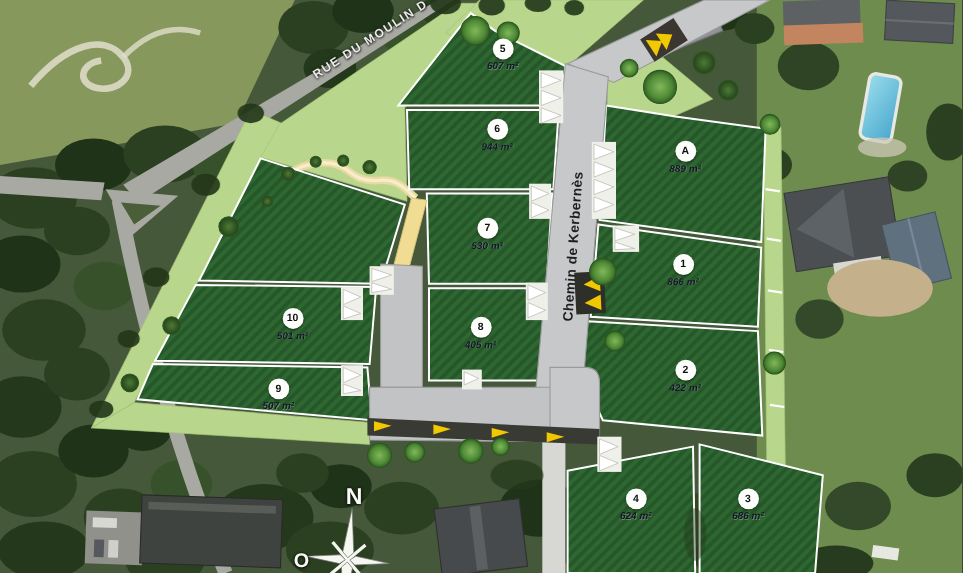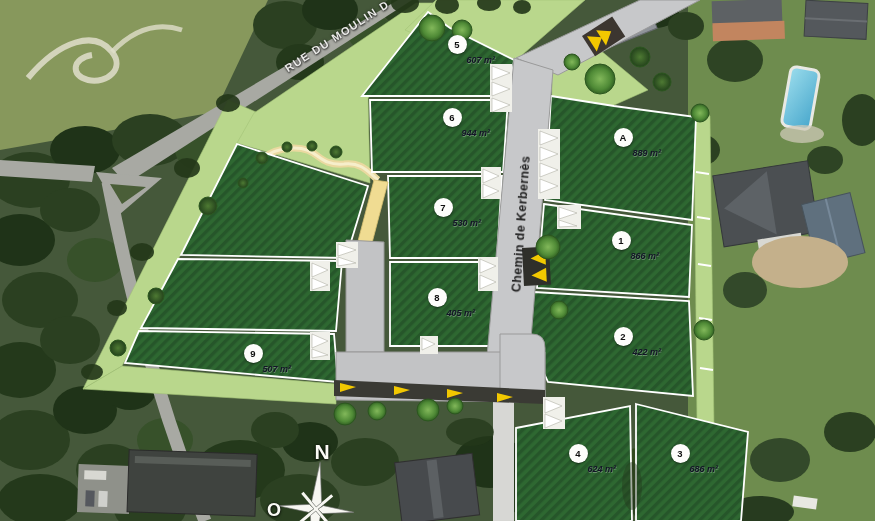--- a/index.html
+++ b/index.html
@@ -10,21 +10,21 @@
   .rue{left:337px;top:36px;transform:translate(-50%,-50%) rotate(-33deg);
        color:#ececea;font-size:11px;letter-spacing:1.5px;
        text-shadow:0 1px 2px rgba(0,0,0,.85),0 0 3px rgba(0,0,0,.6);}
   .chemin{left:521px;top:224px;transform:translate(-50%,-50%) rotate(-86deg);
        color:#1e1e1e;font-size:12.5px;letter-spacing:.4px;}
   .lot-label{position:absolute;width:76px;transform:translateX(-50%);text-align:center;}
   .lot-badge{width:19px;height:19px;border-radius:50%;background:#fdfdfb;color:#101010;
        font-size:9.5px;font-weight:bold;line-height:19px;margin:0 auto;
        box-shadow:0 1px 2px rgba(0,0,0,.45);}
   .lot-area{margin-top:1px;font-size:9px;font-weight:bold;font-style:italic;color:#141428;
-       text-shadow:.5px .5px 0 rgba(255,255,255,.28);text-align:right;}
+       text-shadow:.5px .5px 0 rgba(255,255,255,.28);}
   .compass-label{position:absolute;transform:translate(-50%,-50%);color:#fbfbf6;font-weight:bold;
        text-shadow:0 1px 3px rgba(0,0,0,.8),0 0 2px rgba(0,0,0,.7);}
   .compass-n{left:322px;top:452px;font-size:21px;}
   .compass-o{left:274px;top:510px;font-size:18px;}
 </style>
 </head>
 <body>
 
 <div class="stage">
 
@@ -310,20 +310,24 @@
   <div class="lot-area">944 m²</div>
 </div>
 <div class="lot-label" style="left:443px;top:198px">
   <div class="lot-badge">7</div>
   <div class="lot-area">530 m²</div>
 </div>
 <div class="lot-label" style="left:437px;top:288px">
   <div class="lot-badge">8</div>
   <div class="lot-area">405 m²</div>
 </div>
+<div class="lot-label" style="left:266px;top:280px">
+  <div class="lot-badge">10</div>
+  <div class="lot-area">501 m²</div>
+</div>
 <div class="lot-label" style="left:253px;top:344px">
   <div class="lot-badge">9</div>
   <div class="lot-area">507 m²</div>
 </div>
 <div class="lot-label" style="left:623px;top:128px">
   <div class="lot-badge">A</div>
   <div class="lot-area">889 m²</div>
 </div>
 <div class="lot-label" style="left:621px;top:231px">
   <div class="lot-badge">1</div>

